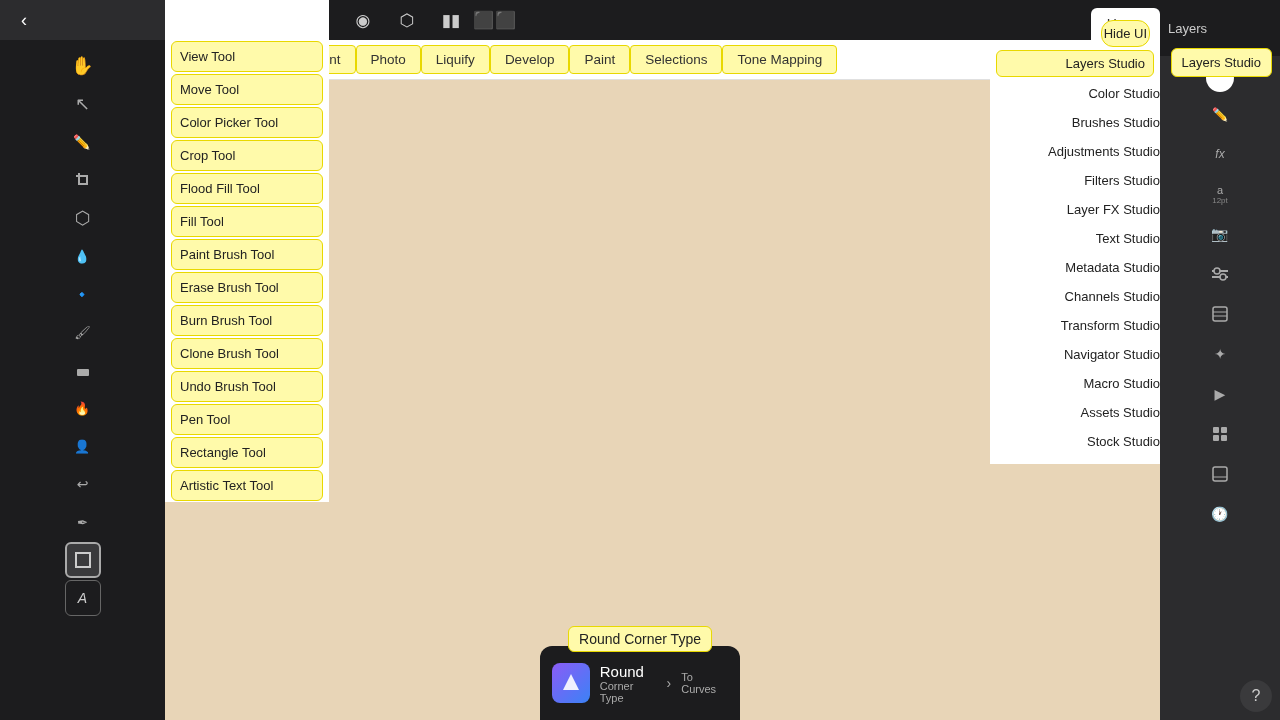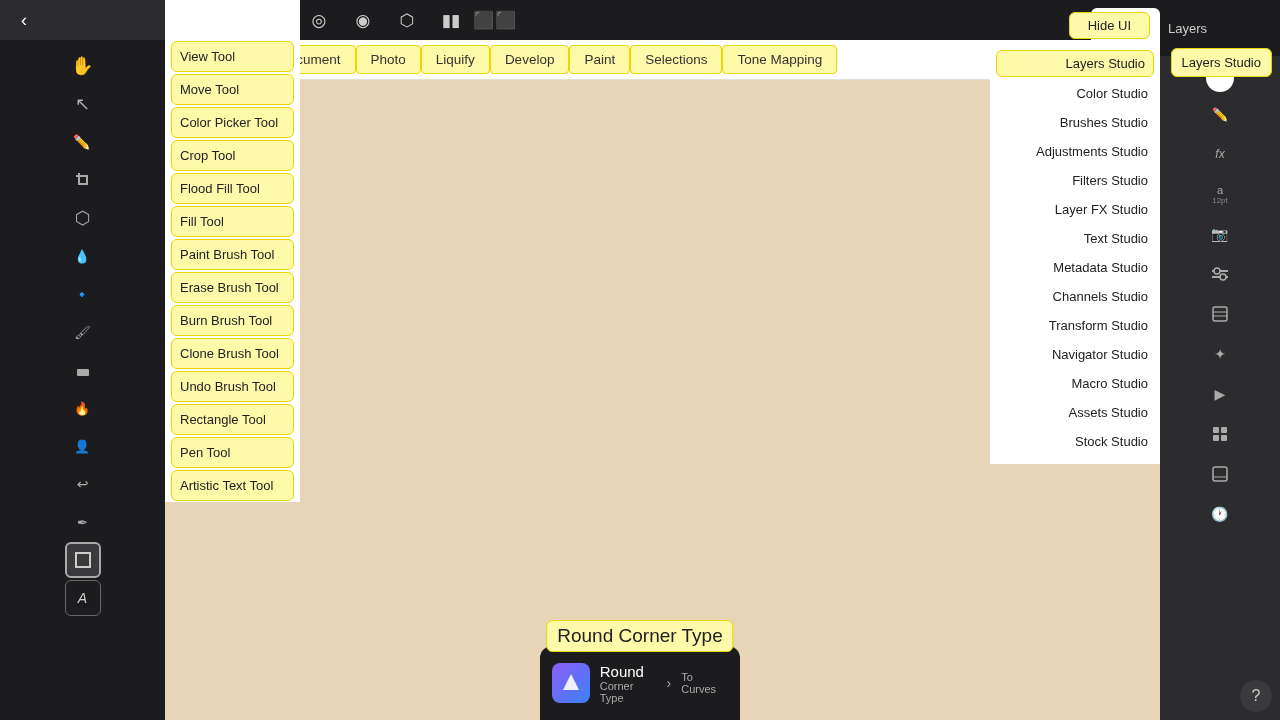--- a/index.html
+++ b/index.html
@@ -69,21 +69,21 @@
     .tool-icon-btn.selected-rect {
       background: #3a3a3c;
       border: 2px solid #aaa;
     }
 
     
     .tooltip-panel {
       position: absolute;
       left: 165px;
       top: 0;
-      width: 135px;
+      width: 164px;
       background: white;
       z-index: 20;
       display: flex;
       flex-direction: column;
       gap: 0;
       padding-top: 40px;
     }
 
     .tooltip-item {
       padding: 9px 12px;
@@ -217,26 +217,26 @@
       font-size: 13px;
       color: #222;
       white-space: nowrap;
       z-index: 30;
       cursor: pointer;
     }
 
     
     .hide-ui-tooltip {
       position: absolute;
-      top: 12px;
+      top: 20px;
       right: 130px;
       background: #fffaaa;
       border: 1.5px solid #e8d800;
-      border-radius: 6px;
-      padding: 5px 18px;
+      border-radius: 12px;
+      padding: 5px 2px;
       font-size: 13px;
       color: #222;
       white-space: nowrap;
       z-index: 30;
       cursor: pointer;
     }
 
     .right-sidebar-icons {
       display: flex;
       flex-direction: column;
@@ -270,21 +270,21 @@
       top: 40px;
       right: 120px;
       width: 170px;
       background: white;
       z-index: 20;
       padding: 8px 0;
       border-radius: 0;
     }
 
     .studio-item {
-      padding: 7px 12px;
+      padding: 7px 0;
       font-size: 13px;
       color: #222;
       cursor: pointer;
       text-align: right;
     }
 
     .studio-item.highlighted {
       background: #fffaaa;
       border: 1.5px solid #e8d800;
       border-radius: 6px;
@@ -350,21 +350,21 @@
       color: #aaa;
       font-size: 14px;
       margin-left: auto;
     }
 
     .corner-type-highlight {
       background: #fffaaa;
       border: 1.5px solid #e8d800;
       border-radius: 6px;
       padding: 4px 10px;
-      font-size: 19px;
+      font-size: 14px;
       color: #222;
       text-align: center;
       white-space: nowrap;
       position: absolute;
       bottom: 68px;
       left: 50%;
       transform: translateX(-50%);
       z-index: 30;
     }
 
@@ -447,22 +447,22 @@
   <div class="tooltip-item highlighted">Move Tool</div>
   <div class="tooltip-item highlighted">Color Picker Tool</div>
   <div class="tooltip-item highlighted">Crop Tool</div>
   <div class="tooltip-item highlighted">Flood Fill Tool</div>
   <div class="tooltip-item highlighted">Fill Tool</div>
   <div class="tooltip-item highlighted">Paint Brush Tool</div>
   <div class="tooltip-item highlighted">Erase Brush Tool</div>
   <div class="tooltip-item highlighted">Burn Brush Tool</div>
   <div class="tooltip-item highlighted">Clone Brush Tool</div>
   <div class="tooltip-item highlighted">Undo Brush Tool</div>
+  <div class="tooltip-item highlighted">Pen Tool</div>
   <div class="tooltip-item highlighted">Rectangle Tool</div>
-  <div class="tooltip-item highlighted">Pen Tool</div>
   <div class="tooltip-item highlighted">Artistic Text Tool</div>
 </div>
 
 <div class="top-nav">
   <div class="nav-icon-btn">⬜</div>
   <div class="nav-icon-btn">•••</div>
   <div class="nav-icon-btn">⬡</div>
   <div class="nav-icon-btn">◎</div>
   <div class="nav-icon-btn">◉</div>
   <div class="nav-icon-btn">⬡</div>

